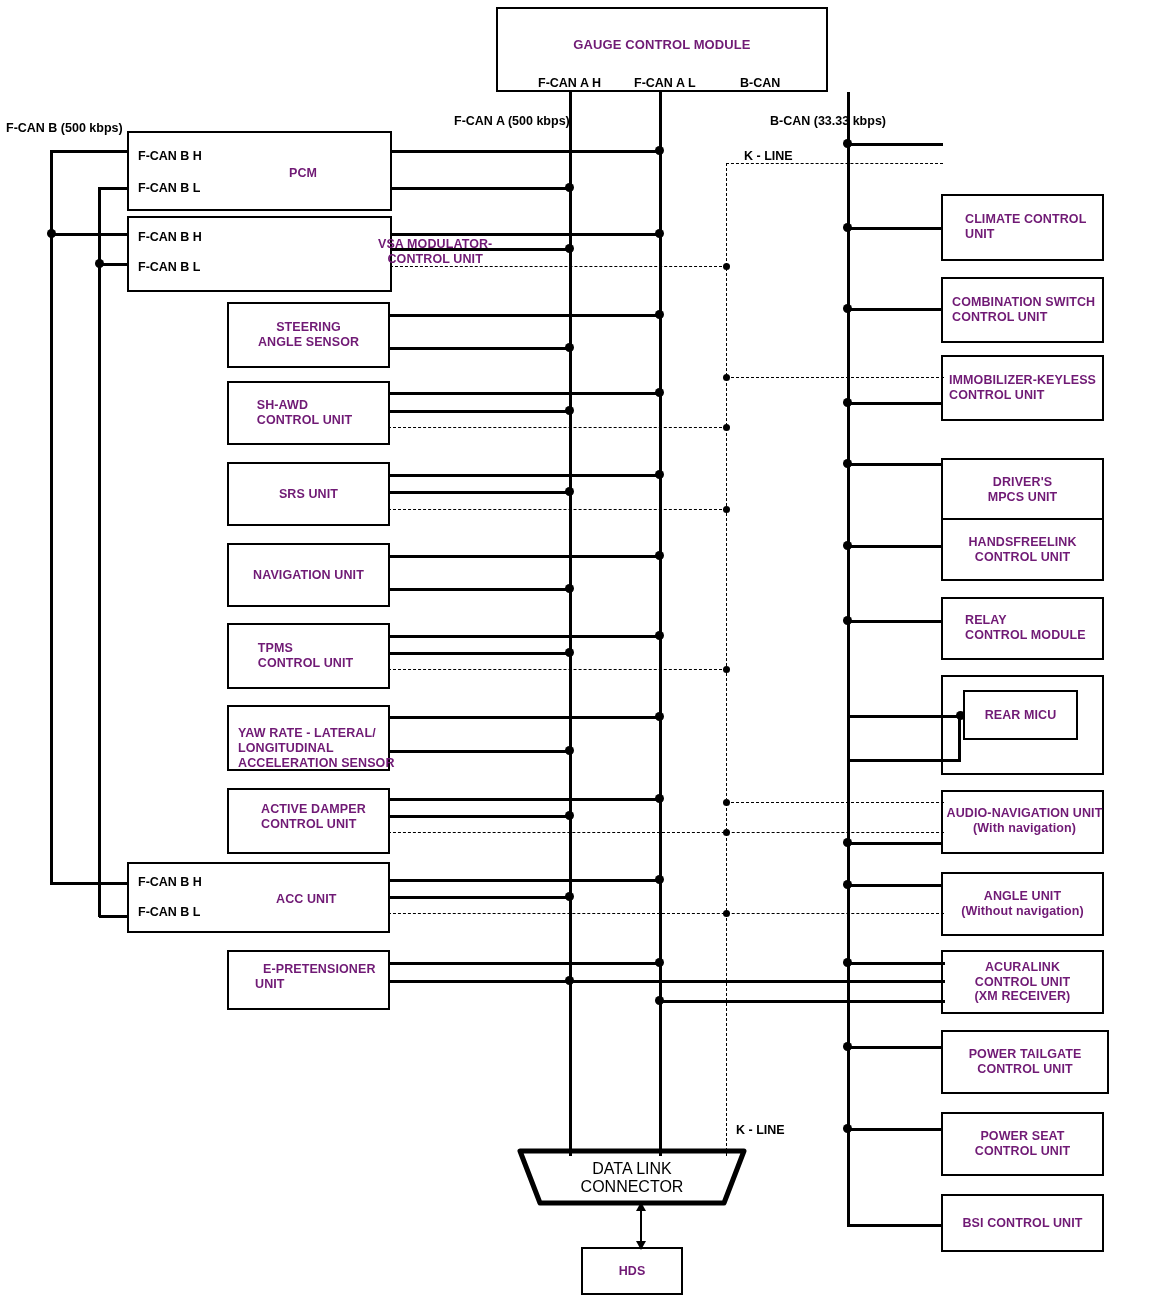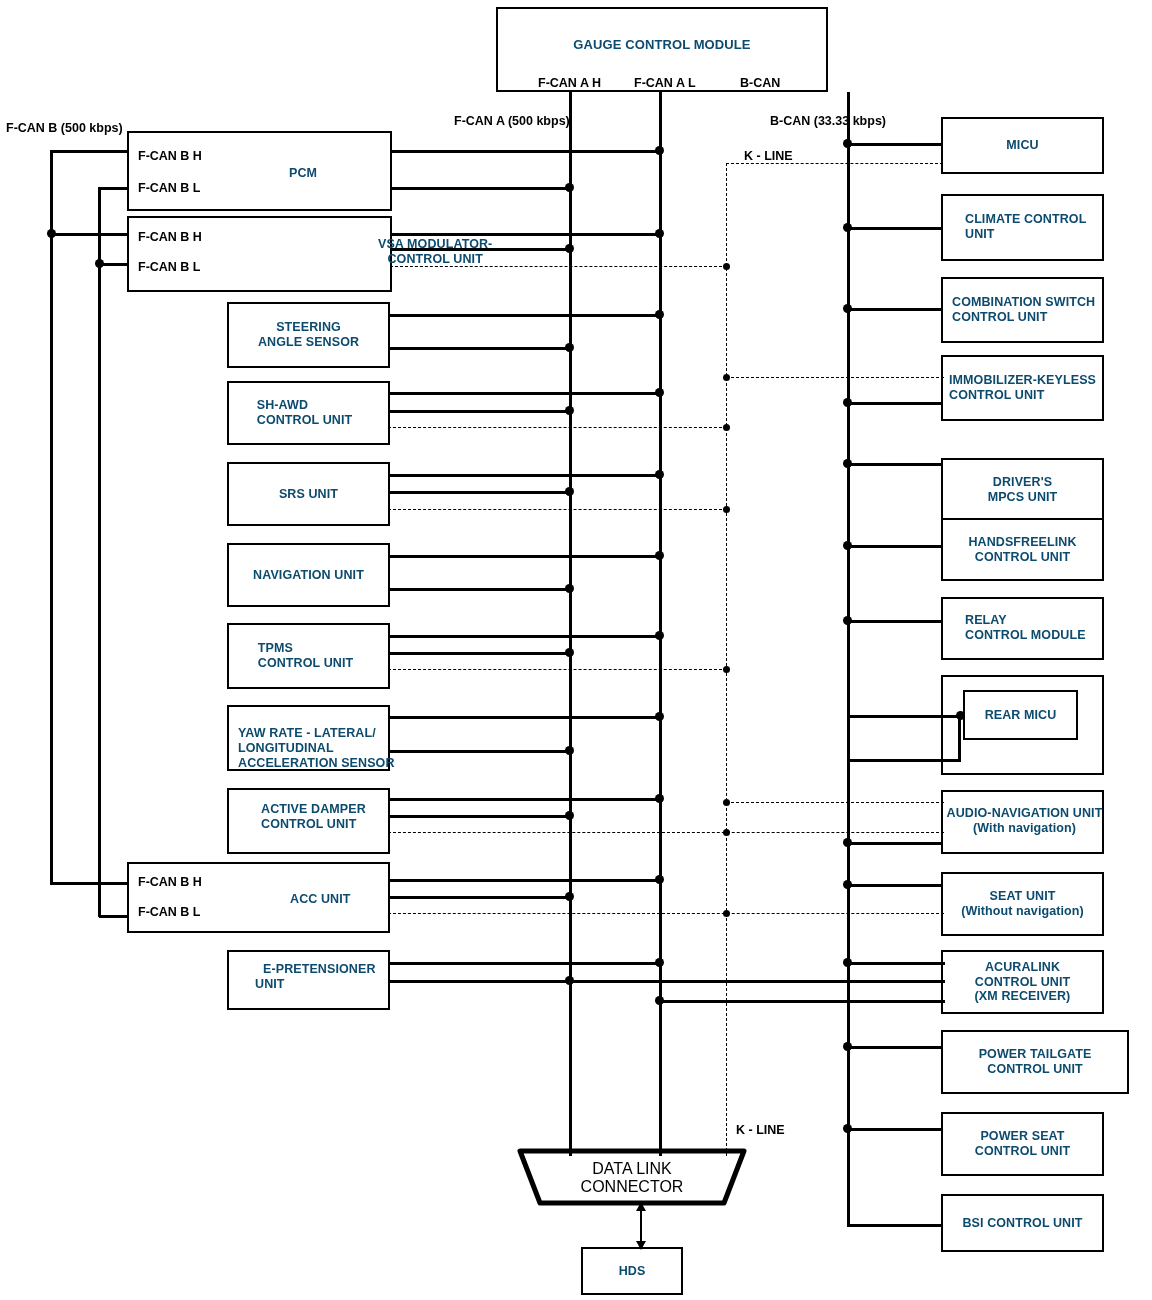--- a/index.html
+++ b/index.html
@@ -1,21 +1,21 @@
 <!DOCTYPE html>
 <html><head>
 <meta charset="utf-8">
 <title>Network Block Diagram</title>
 <style>
   html,body{margin:0;padding:0;background:#ffffff;}
   body{font-family:"Liberation Sans", sans-serif;}
   #canvas{position:relative;width:1152px;height:1300px;background:#fff;overflow:hidden;}
   .box{position:absolute;border:2.5px solid #000;background:#fff;box-sizing:border-box;
        display:flex;align-items:center;justify-content:center;text-align:center;}
-  .box .lbl{font-size:12.5px;font-weight:bold;color:#0c4a6e;line-height:1.18;white-space:nowrap;letter-spacing:.1px;}
+  .box .lbl{font-size:12.5px;font-weight:bold;color:#701a75;line-height:1.18;white-space:nowrap;letter-spacing:.1px;}
   .box.thin{border-width:2px;}
   .box.left-lbl .lbl{text-align:left;}
   
   .port{position:absolute;font-size:12.5px;font-weight:bold;color:#000;white-space:nowrap;line-height:1;}
   
   .ann{position:absolute;font-size:12.5px;font-weight:bold;color:#000;white-space:nowrap;line-height:1;}
   
   .w{position:absolute;background:#000;}
   .wh{height:3px;}
   .wv{width:3px;}
@@ -99,35 +99,32 @@
   </div>
 
   <div class="box" style="left:227px;top:788px;width:163px;height:66px;">
     <div style="position:absolute;left:32px;top:12px;">
       <div class="lbl" style="text-align:left;">ACTIVE DAMPER</div>
       <div class="lbl" style="text-align:left;">CONTROL UNIT</div>
     </div>
   </div>
 
   <div class="box" style="left:127px;top:862px;width:263px;height:71px;">
-    <div class="lbl" style="position:absolute;left:147px;top:28px;margin-left:14px;">ACC UNIT</div>
+    <div class="lbl" style="position:absolute;left:147px;top:28px;">ACC UNIT</div>
   </div>
   <div class="port" style="left:138px;top:876px;">F-CAN B H</div>
   <div class="port" style="left:138px;top:906px;">F-CAN B L</div>
 
   <div class="box" style="left:227px;top:950px;width:163px;height:60px;">
     <div style="position:absolute;left:26px;top:10px;">
       <div class="lbl" style="text-align:center;padding-left:8px;">E-PRETENSIONER</div>
       <div class="lbl" style="text-align:left;">UNIT</div>
     </div>
   </div>
 
-  <div class="box" style="left:941px;top:117px;width:163px;height:57px;">
-    <div class="lbl">MICU</div>
-  </div>
 
   <div class="box" style="left:941px;top:194px;width:163px;height:67px;">
     <div style="position:absolute;left:22px;top:16px;">
       <div class="lbl" style="text-align:left;">CLIMATE CONTROL</div>
       <div class="lbl" style="text-align:left;">UNIT</div>
     </div>
   </div>
 
   <div class="box" style="left:941px;top:277px;width:163px;height:66px;">
     <div style="position:absolute;left:9px;top:16px;">
@@ -171,34 +168,34 @@
 
   <div class="box" style="left:941px;top:790px;width:163px;height:64px;">
     <div style="position:absolute;left:3px;top:14px;width:157px;text-align:center;">
       <div class="lbl">AUDIO-NAVIGATION UNIT</div>
       <div class="lbl">(With navigation)</div>
     </div>
   </div>
 
   <div class="box" style="left:941px;top:872px;width:163px;height:64px;">
     <div>
-      <div class="lbl">SEAT UNIT</div>
+      <div class="lbl">ANGLE UNIT</div>
       <div class="lbl">(Without navigation)</div>
     </div>
   </div>
 
   <div class="box" style="left:941px;top:950px;width:163px;height:64px;">
     <div>
       <div class="lbl">ACURALINK</div>
       <div class="lbl">CONTROL UNIT</div>
       <div class="lbl">(XM RECEIVER)</div>
     </div>
   </div>
 
-  <div class="box" style="left:941px;top:1030px;width:188px;height:64px;">
+  <div class="box" style="left:941px;top:1030px;width:168px;height:64px;">
     <div>
       <div class="lbl">POWER TAILGATE</div>
       <div class="lbl">CONTROL UNIT</div>
     </div>
   </div>
 
   <div class="box" style="left:941px;top:1112px;width:163px;height:64px;">
     <div>
       <div class="lbl">POWER SEAT</div>
       <div class="lbl">CONTROL UNIT</div>

